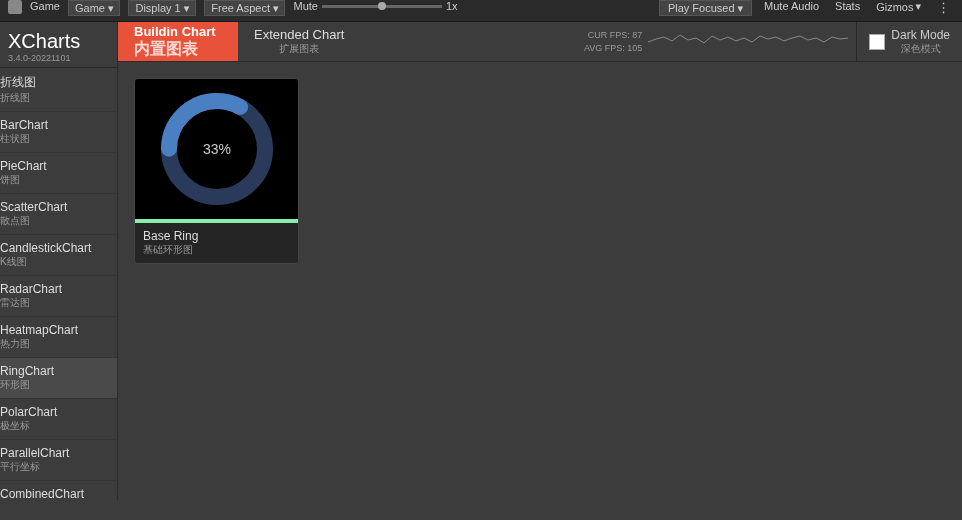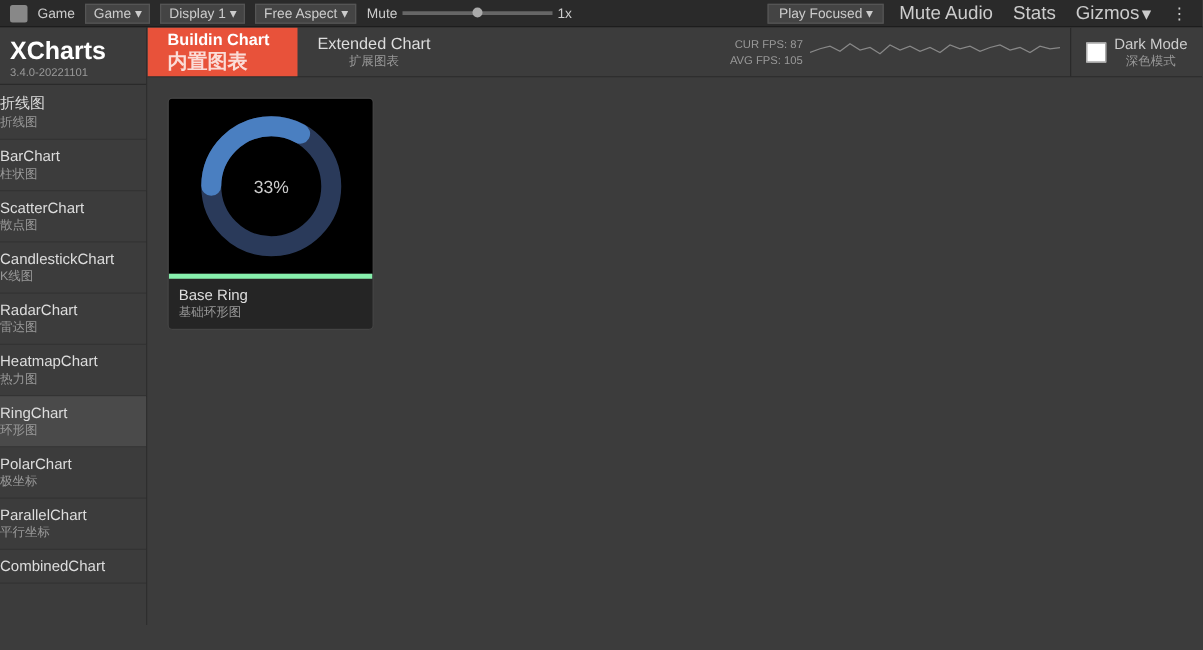--- a/index.html
+++ b/index.html
@@ -11,21 +11,21 @@
       background: #3c3c3c;
       color: #ddd;
       font-size: 12px;
     }
 
     
     #os-bar {
       height: 22px;
       background: #2a2a2a;
       display: flex;
-      align-items: center;
+      align-items: flex-start;
       padding: 0 8px;
       gap: 8px;
       border-bottom: 1px solid #1a1a1a;
     }
     #os-bar .game-icon {
       width: 14px; height: 14px;
       background: #888;
       border-radius: 2px;
     }
     #os-bar .game-label { color: #ccc; font-size: 11px; }
@@ -66,21 +66,21 @@
       cursor: pointer;
       height: 16px;
       display: flex;
       align-items: center;
       gap: 3px;
     }
     #os-bar .mute-btn, #os-bar .stats-btn, #os-bar .gizmos-btn {
       background: none;
       border: none;
       color: #ccc;
-      font-size: 15px;
+      font-size: 11px;
       cursor: pointer;
       padding: 0 4px;
     }
     #os-bar .gizmos-btn {
       display: flex; align-items: center; gap: 2px;
     }
     #os-bar .more-btn {
       color: #ccc; cursor: pointer; font-size: 13px; padding: 0 4px;
     }
 
@@ -97,21 +97,21 @@
       border-right: 1px solid #2a2a2a;
       overflow-y: auto;
       flex-shrink: 0;
     }
     .sidebar-logo {
       padding: 8px 8px 4px 8px;
       border-bottom: 1px solid #2a2a2a;
     }
     .sidebar-logo .logo-main {
       font-size: 20px;
-      font-weight: bold;
+      font-weight: normal;
       color: #fff;
     }
     .sidebar-logo .logo-sub {
       font-size: 9px;
       color: #999;
     }
     .sidebar-item {
       padding: 6px 0;
       cursor: pointer;
       border-bottom: 1px solid #333;
@@ -295,20 +295,24 @@
       <div class="logo-sub">3.4.0-20221101</div>
     </div>
     <div id="sidebar-items">
         <div class="sidebar-item">
     <div class="item-en">折线图</div>
     <div class="item-zh">折线图</div>
   </div>
         <div class="sidebar-item">
     <div class="item-en">BarChart</div>
     <div class="item-zh">柱状图</div>
+  </div>
+        <div class="sidebar-item">
+    <div class="item-en">PieChart</div>
+    <div class="item-zh">饼图</div>
   </div>
         <div class="sidebar-item">
     <div class="item-en">ScatterChart</div>
     <div class="item-zh">散点图</div>
   </div>
         <div class="sidebar-item">
     <div class="item-en">CandlestickChart</div>
     <div class="item-zh">K线图</div>
   </div>
         <div class="sidebar-item">

